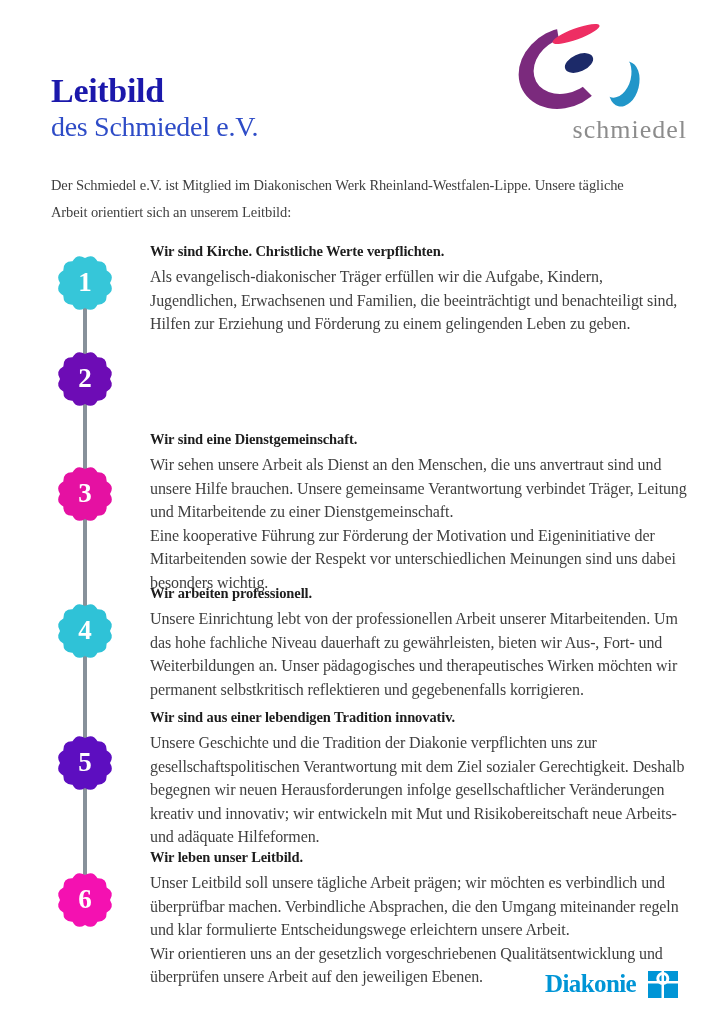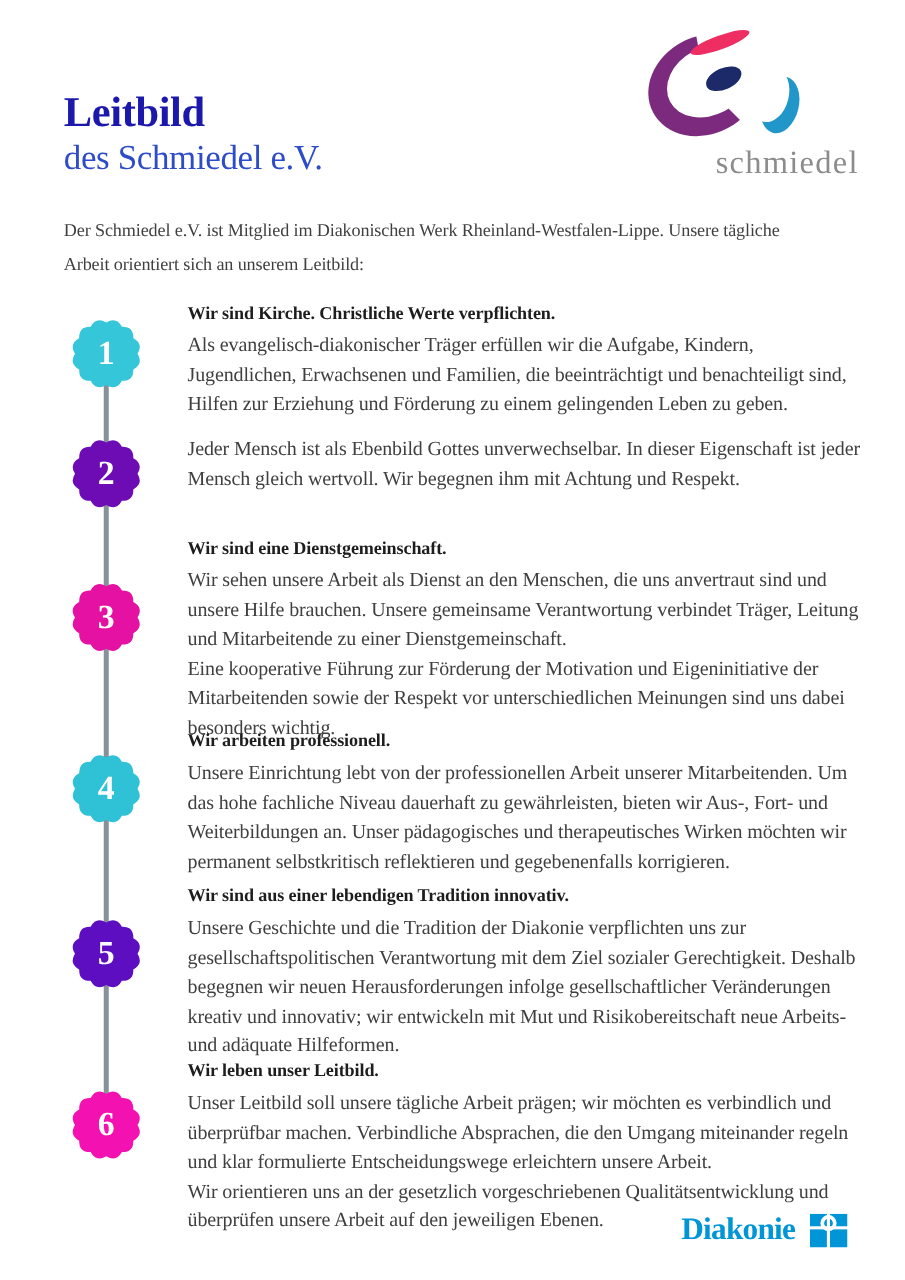--- a/index.html
+++ b/index.html
@@ -109,21 +109,20 @@
       </svg>
     <span class="badge-num">6</span>
   </div>
 
   <section class="entry entry-1">
     <h3>Wir sind Kirche. Christliche Werte verpflichten.</h3>
     <p>Als evangelisch-diakonischer Träger erfüllen wir die Aufgabe, Kindern, Jugendlichen, Erwachsenen und Familien, die beeinträchtigt und benachteiligt sind, Hilfen zur Erziehung und Förderung zu einem gelingenden Leben zu geben.</p>
 
   </section>
   <section class="entry entry-2">
-    <p>Jeder Mensch ist als Ebenbild Gottes unverwechselbar. In dieser Eigenschaft ist jeder Mensch gleich wertvoll. Wir begegnen ihm mit Achtung und Respekt.</p>
 
   </section>
   <section class="entry entry-3">
     <h3>Wir sind eine Dienstgemeinschaft.</h3>
     <p>Wir sehen unsere Arbeit als Dienst an den Menschen, die uns anvertraut sind und unsere Hilfe brauchen. Unsere gemeinsame Verantwortung verbindet Träger, Leitung und Mitarbeitende zu einer Dienstgemeinschaft.</p>
     <p>Eine kooperative Führung zur Förderung der Motivation und Eigeninitiative der Mitarbeitenden sowie der Respekt vor unterschiedlichen Meinungen sind uns dabei besonders wichtig.</p>
   </section>
   <section class="entry entry-4">
     <h3>Wir arbeiten professionell.</h3>
     <p>Unsere Einrichtung lebt von der professionellen Arbeit unserer Mitarbeitenden. Um das hohe fachliche Niveau dauerhaft zu gewährleisten, bieten wir Aus-, Fort- und Weiterbildungen an. Unser pädagogisches und therapeutisches Wirken möchten wir permanent selbstkritisch reflektieren und gegebenenfalls korrigieren.</p>

